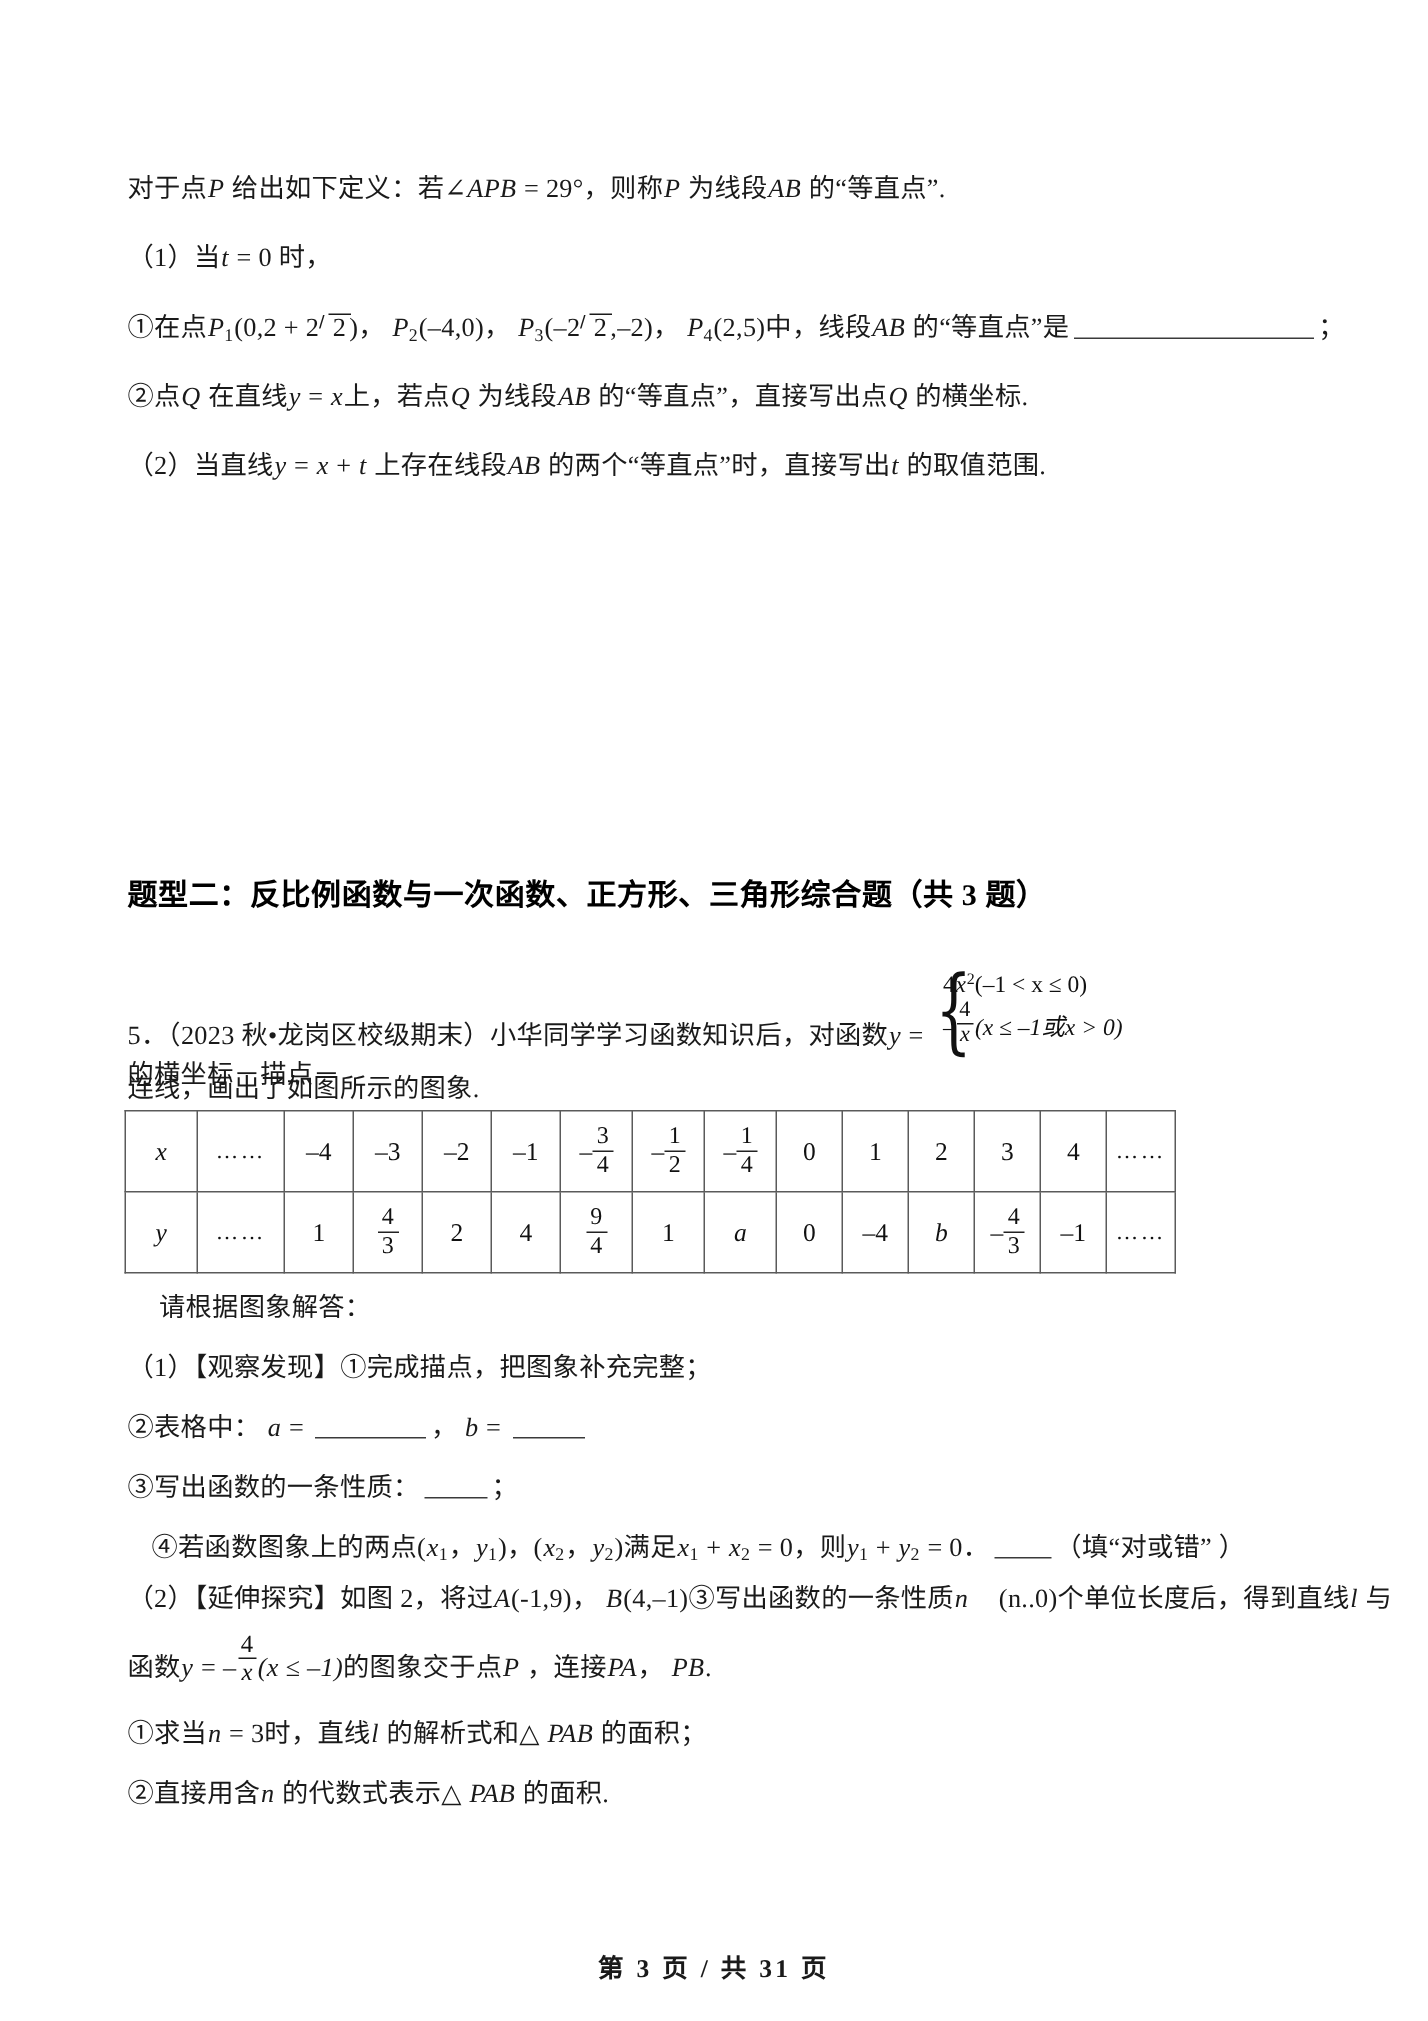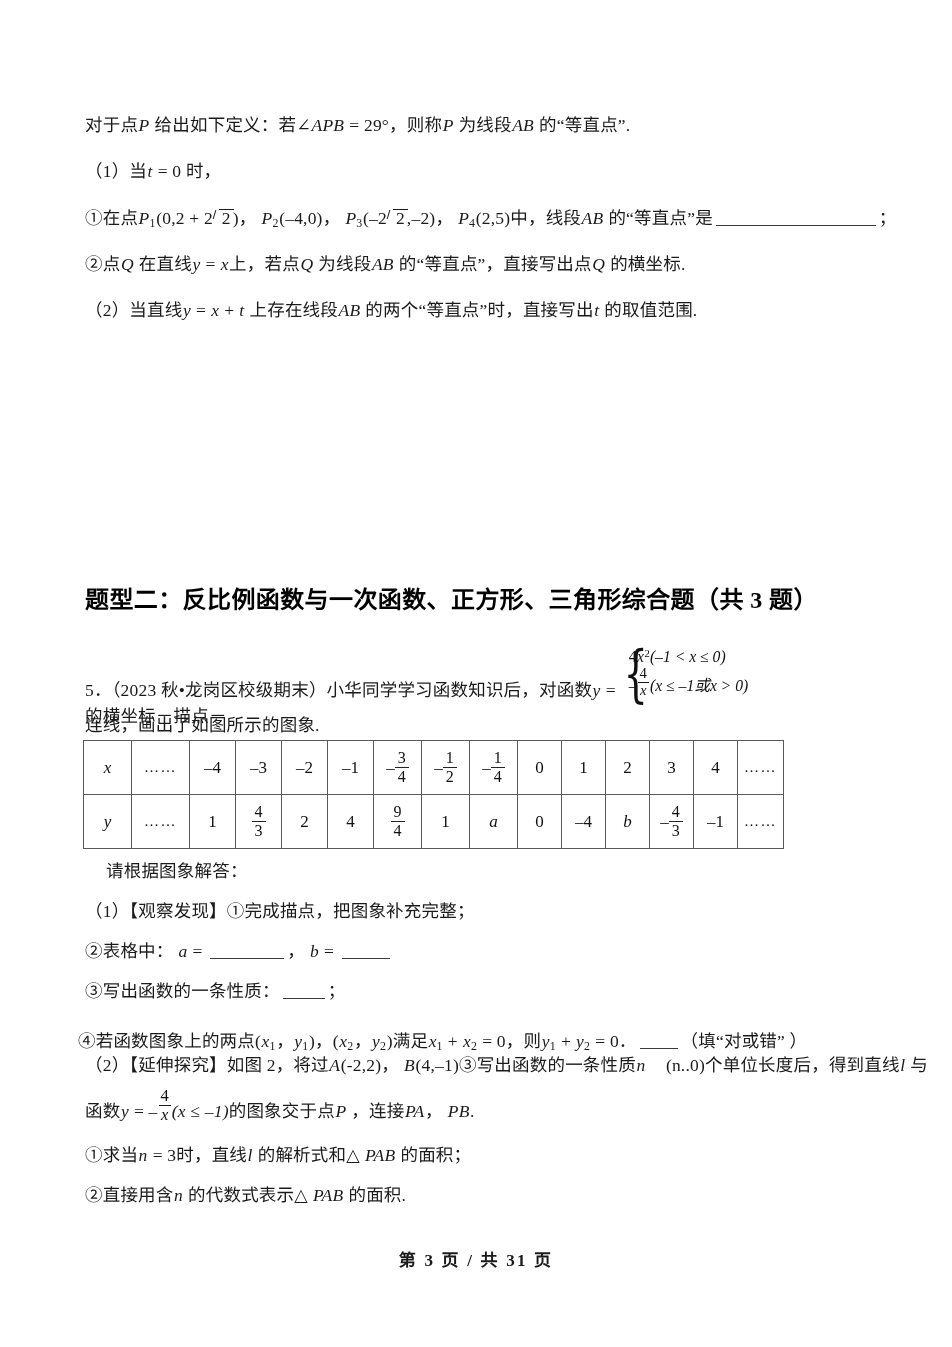--- a/index.html
+++ b/index.html
@@ -84,21 +84,21 @@
     display: inline-block;
     border-bottom: 1.4px solid #3a3a3a;
     height: 0.95em;
     vertical-align: -0.1em;
     margin: 0 3px;
   }
 
   
   .heading {
     font-weight: bold;
-    font-size: 24px;
+    font-size: 20px;
     letter-spacing: 0.4px;
     white-space: nowrap;
     color: #000;
   }
 
   
   .piecewise {
     display: inline-block;
     vertical-align: middle;
     position: relative;
@@ -190,21 +190,21 @@
   </div>
 
   <div class="blk line" style="left:85px; top:297px;text-align:right;">
     <span>（2）当直线</span><i>y</i><span> = </span><i>x</i><span> + </span><i>t</i>&nbsp;<span>上存在线段</span><i>AB</i>&nbsp;<span>的两个“等直点”时，直接写出</span><i>t</i>&nbsp;<span>的取值范围.</span>
   </div>
 
   <div class="blk heading" style="left:85px; top:580px;">题型二：反比例函数与一次函数、正方形、三角形综合题（共 3 题）</div>
 
   <div class="blk" style="left:85px; top:645px; width:800px;">
     <span class="line" style="display:inline-block; vertical-align:middle;margin-top:32px;"><span>5．</span><span>（2023 秋•龙岗区校级期末）</span><span>小华同学学习函数知识后，对函数</span><i>y</i><span> = </span></span><span class="piecewise"><span class="brace">{</span><span class="cases">
-          <span class="case"><span>4</span><i>x</i><sup>2</sup><span style="font-style:italic;text-align:right;">(–1 &lt; x ≤ 0)</span></span>
+          <span class="case"><span>4</span><i>x</i><sup>2</sup><span style="text-align:right;">(–1 &lt; x ≤ 0)</span></span>
           <span class="case"><span>–</span><span class="frac"><span class="num">4</span><span class="den" style="font-style:italic;">x</span></span><span style="font-style:italic;">(x ≤ –1或x &gt; 0)</span></span>
         </span></span><span class="line" style="display:inline-block; vertical-align:middle;">的横坐标－描点－</span>
   </div>
 
   <div class="blk line" style="left:85px; top:712px;">连线，画出了如图所示的图象.</div>
 
   <table class="data" style="position:absolute; left:83px; top:740px; width:700px;">
     <colgroup>
       <col style="width:48px">
         <col style="width:58px">
@@ -265,35 +265,35 @@
   <div class="blk line" style="left:85px; top:898px;">（1）【观察发现】①完成描点，把图象补充完整；</div>
 
   <div class="blk line" style="left:85px; top:938px;">
     <span>②表格中：</span>&nbsp;<i>a</i><span> = </span><span class="blank" style="width:74px;"></span><span>，</span>&nbsp;<i>b</i><span> = </span><span class="blank" style="width:48px;"></span>
   </div>
 
   <div class="blk line" style="left:85px; top:978px;">
     <span>③写出函数的一条性质：</span><span class="blank" style="width:42px;"></span><span>；</span>
   </div>
 
-  <div class="blk line" style="left:78px; top:1018px;margin-top:10px;">
+  <div class="blk line" style="left:101px; top:1018px;">
     <span>④若函数图象上的两点(</span><i><span>x</span><sub class="up">1</sub></i><span>，</span><i><span>y</span><sub class="up">1</sub></i><span>)，(</span><i><span>x</span><sub class="up">2</sub></i><span>，</span><i><span>y</span><sub class="up">2</sub></i><span>)满足</span><i><span>x</span><sub class="up">1</sub></i><span> + </span><i><span>x</span><sub class="up">2</sub></i><span> = 0</span><span>，则</span><i><span>y</span><sub class="up">1</sub></i><span> + </span><i><span>y</span><sub class="up">2</sub></i><span> = 0</span><span>．</span><span class="blank" style="width:38px;"></span><span>（填“对或错” ）</span>
   </div>
 
   <div class="blk line" style="left:85px; top:1052px;">
-    <span>（2）【延伸探究】如图 2，将过</span><i>A</i><span>(-2,2)</span><span>，</span>&nbsp;<i>B</i><span>(4,–1)</span><span>③写出函数的一条性质</span><i>n</i><span style="margin-left:20px;">(n..0)</span><span>个单位长度后，得到直线</span><i>l</i>&nbsp;<span>与</span>
+    <span>（2）【延伸探究】如图 2，将过</span><i>A</i><span>(-1,9)</span><span>，</span>&nbsp;<i>B</i><span>(4,–1)</span><span>③写出函数的一条性质</span><i>n</i><span style="margin-left:20px;">(n..0)</span><span>个单位长度后，得到直线</span><i>l</i>&nbsp;<span>与</span>
   </div>
 
   <div class="blk" style="left:85px; top:1090px;">
     <span class="line" style="display:inline-block; vertical-align:middle;"><span>函数</span><i>y</i><span> = –</span></span><span class="frac" style="font-size:16.5px;"><span class="num">4</span><span class="den" style="font-style:italic;">x</span></span><span class="line" style="display:inline-block; vertical-align:middle;"><span style="font-style:italic;">(x ≤ –1)</span><span>的图象交于点</span><i>P</i>&nbsp;<span>，连接</span><i>PA</i><span>，</span>&nbsp;<i>PB</i><span>.</span></span>
   </div>
 
   <div class="blk line" style="left:85px; top:1142px;">
     <span>①求当</span><i>n</i><span> = 3</span><span>时，直线</span><i>l</i>&nbsp;<span>的解析式和△</span>&nbsp;<i>PAB</i>&nbsp;<span>的面积；</span>
   </div>
 
   <div class="blk line" style="left:85px; top:1182px;">
     <span>②直接用含</span><i>n</i>&nbsp;<span>的代数式表示△</span>&nbsp;<i>PAB</i>&nbsp;<span>的面积.</span>
   </div>
 
-  <div class="footer" style="top:1246px;">第 3 页 / 共 31 页</div>
+  <div class="footer" style="top:1298px;">第 3 页 / 共 31 页</div>
 
 </div>
 
 </body></html>

